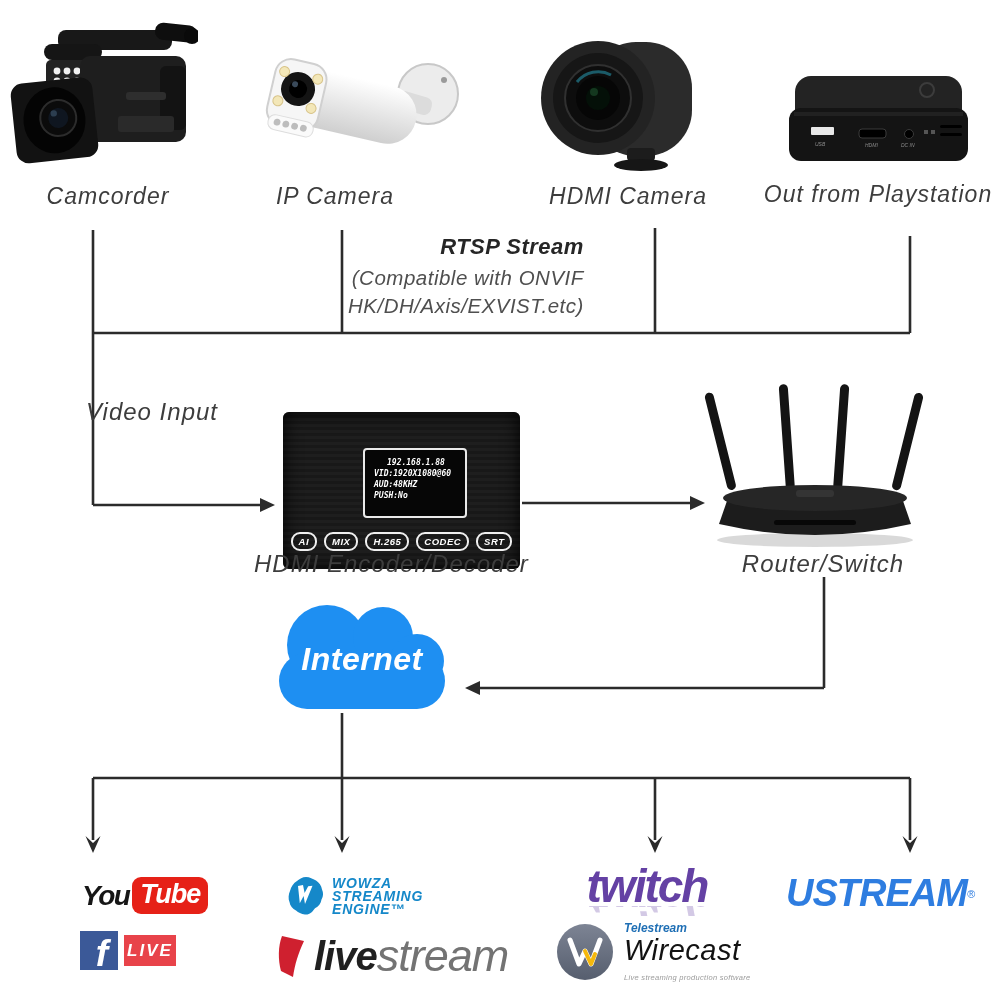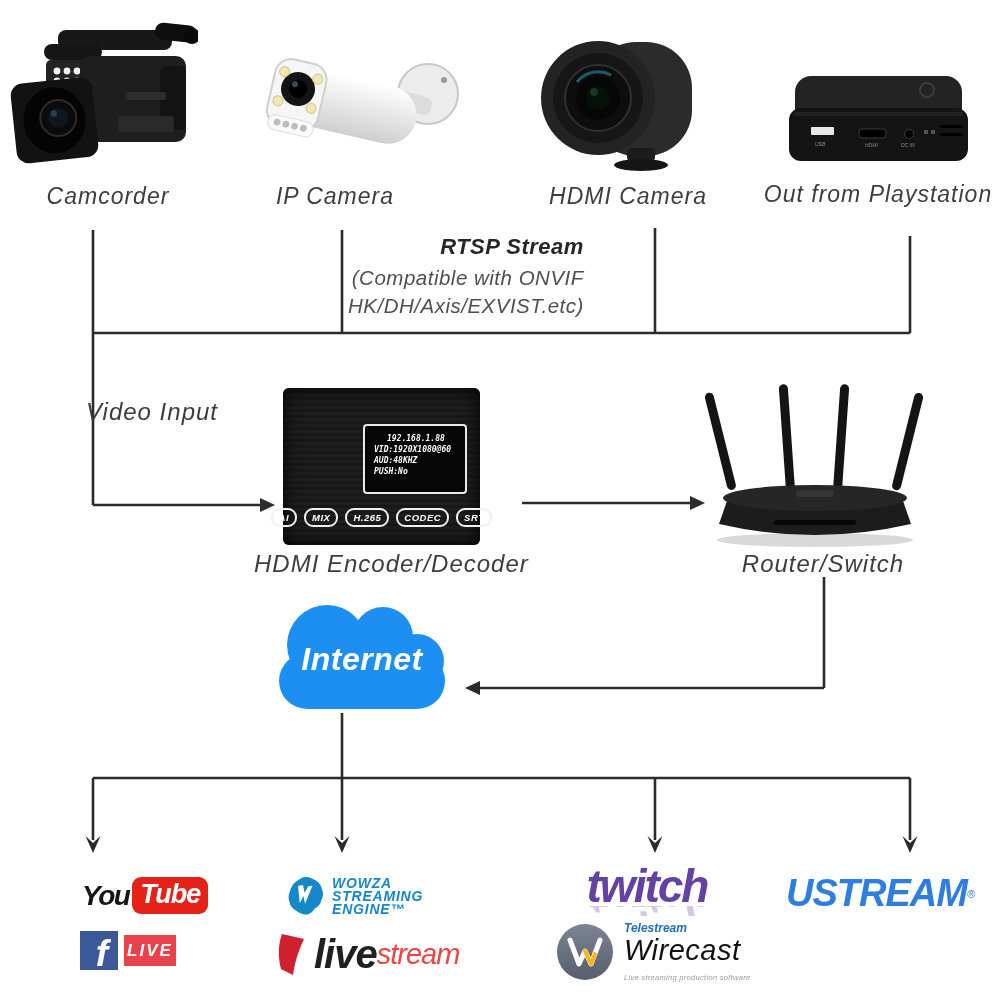--- a/index.html
+++ b/index.html
@@ -9,21 +9,21 @@
   
   #wires{position:absolute;left:0;top:0;width:1000px;height:1000px;pointer-events:none;}
   
   .dev-label{position:absolute;font-size:23px;letter-spacing:1px;color:#3d3d3d;text-align:center;white-space:nowrap;}
   
   .rtsp{position:absolute;left:348px;top:233px;line-height:28px;text-align:right;}
   .rtsp .t{font-size:22px;font-weight:bold;color:#262626;letter-spacing:0.5px;margin-bottom:3px;}
   .rtsp .s{font-size:20.5px;color:#4f4f4f;letter-spacing:0.5px;}
   .video-input{position:absolute;left:86px;top:398px;font-size:24px;letter-spacing:1px;color:#3d3d3d;}
   
-  .encoder{position:absolute;left:283px;top:388px;width:197px;height:157px;border-radius:6px;
+  .encoder{position:absolute;left:283px;top:412px;width:237px;height:157px;border-radius:6px;
            background:repeating-linear-gradient(180deg,#1e1e1e 0 3px,#181818 3px 6px);
            box-shadow:inset 0 0 18px #000;}
   .enc-screen{position:absolute;left:80px;top:36px;width:104px;height:70px;background:#060606;
               border:2px solid #e9e9e9;border-radius:4px;box-sizing:border-box;padding-top:7px;}
   .enc-screen div{font-family:"DejaVu Sans Mono",monospace;font-size:8px;line-height:11px;color:#fff;
                   padding-left:9px;white-space:nowrap;font-weight:bold;}
   .enc-screen div.c{padding-left:22px;}
   .enc-buttons{position:absolute;left:0;right:0;bottom:18px;display:flex;justify-content:center;gap:7px;}
   .enc-btn{border:2px solid #f0f0f0;border-radius:9px;color:#fff;font-size:9.5px;font-weight:bold;
            padding:2px 6px;letter-spacing:0.5px;background:transparent;white-space:nowrap;}
@@ -40,21 +40,21 @@
   
   .fb-sq{width:38px;height:39px;background:#3b5998;color:#fff;display:flex;align-items:flex-end;
          justify-content:center;overflow:hidden;}
   .fb-sq span{font-size:37px;font-weight:bold;line-height:32px;margin-right:-6px;}
   .live-box{margin-left:6px;background:#e8434a;color:#fff;width:52px;height:31px;display:flex;
             align-items:center;justify-content:center;font-size:17px;font-weight:bold;letter-spacing:2px;}
   
   .wowza-text{margin-left:8px;color:#1588c9;font-size:14px;font-weight:bold;letter-spacing:0.8px;line-height:13px;}
   
   .ls-live{margin-left:4px;font-size:40px;font-weight:bold;color:#202020;letter-spacing:-1px;}
-  .ls-stream{font-size:29px;color:#ef4444;letter-spacing:-1px;}
+  .ls-stream{font-size:45px;color:#737373;letter-spacing:-1px;}
   
   .twitch-wrap{position:absolute;left:572px;top:862px;width:150px;text-align:center;}
   .twitch-main{font-size:46px;font-weight:bold;color:#6441a4;letter-spacing:-2px;line-height:48px;}
   .twitch-refl{font-size:46px;font-weight:bold;color:#6441a4;letter-spacing:-2px;line-height:48px;
                transform:scaleY(-1);opacity:0.28;height:16px;overflow:hidden;margin-top:-4px;}
   
   .wc-col{margin-left:10px;line-height:1;}
   .wc-brand{color:#1f6fb5;font-size:12px;font-weight:bold;margin-bottom:2px;}
   .wc-name{color:#121212;font-size:29px;letter-spacing:0.5px;}
   .wc-tag{color:#9a9a9a;font-size:7.5px;margin-top:9px;letter-spacing:0.3px;}

